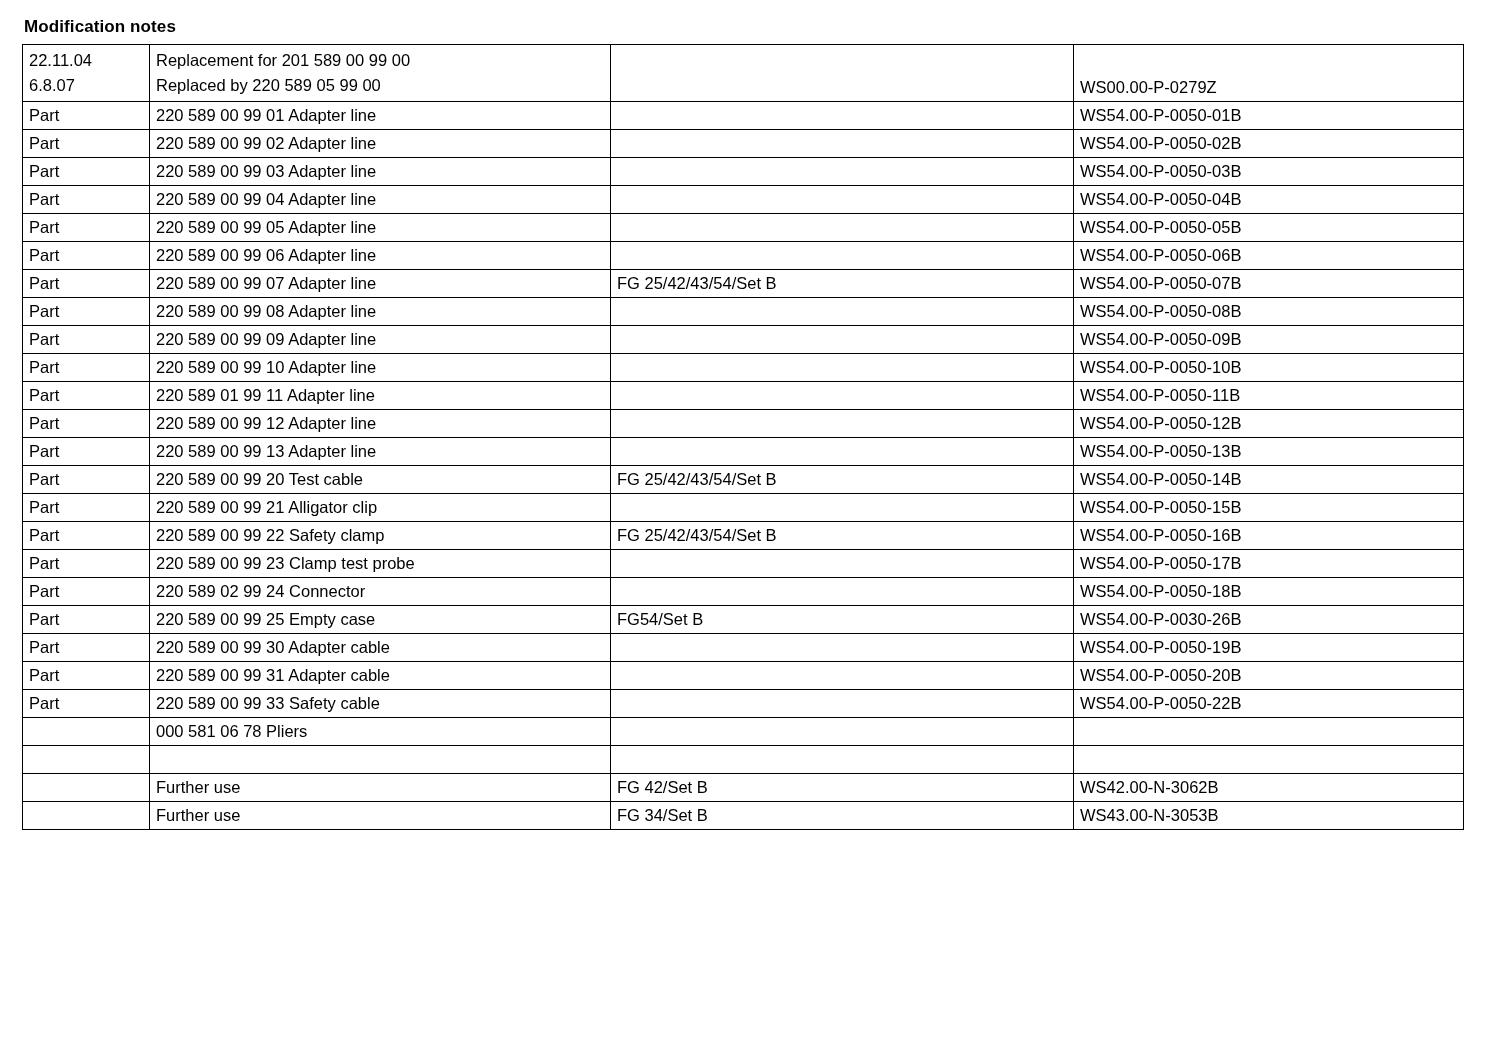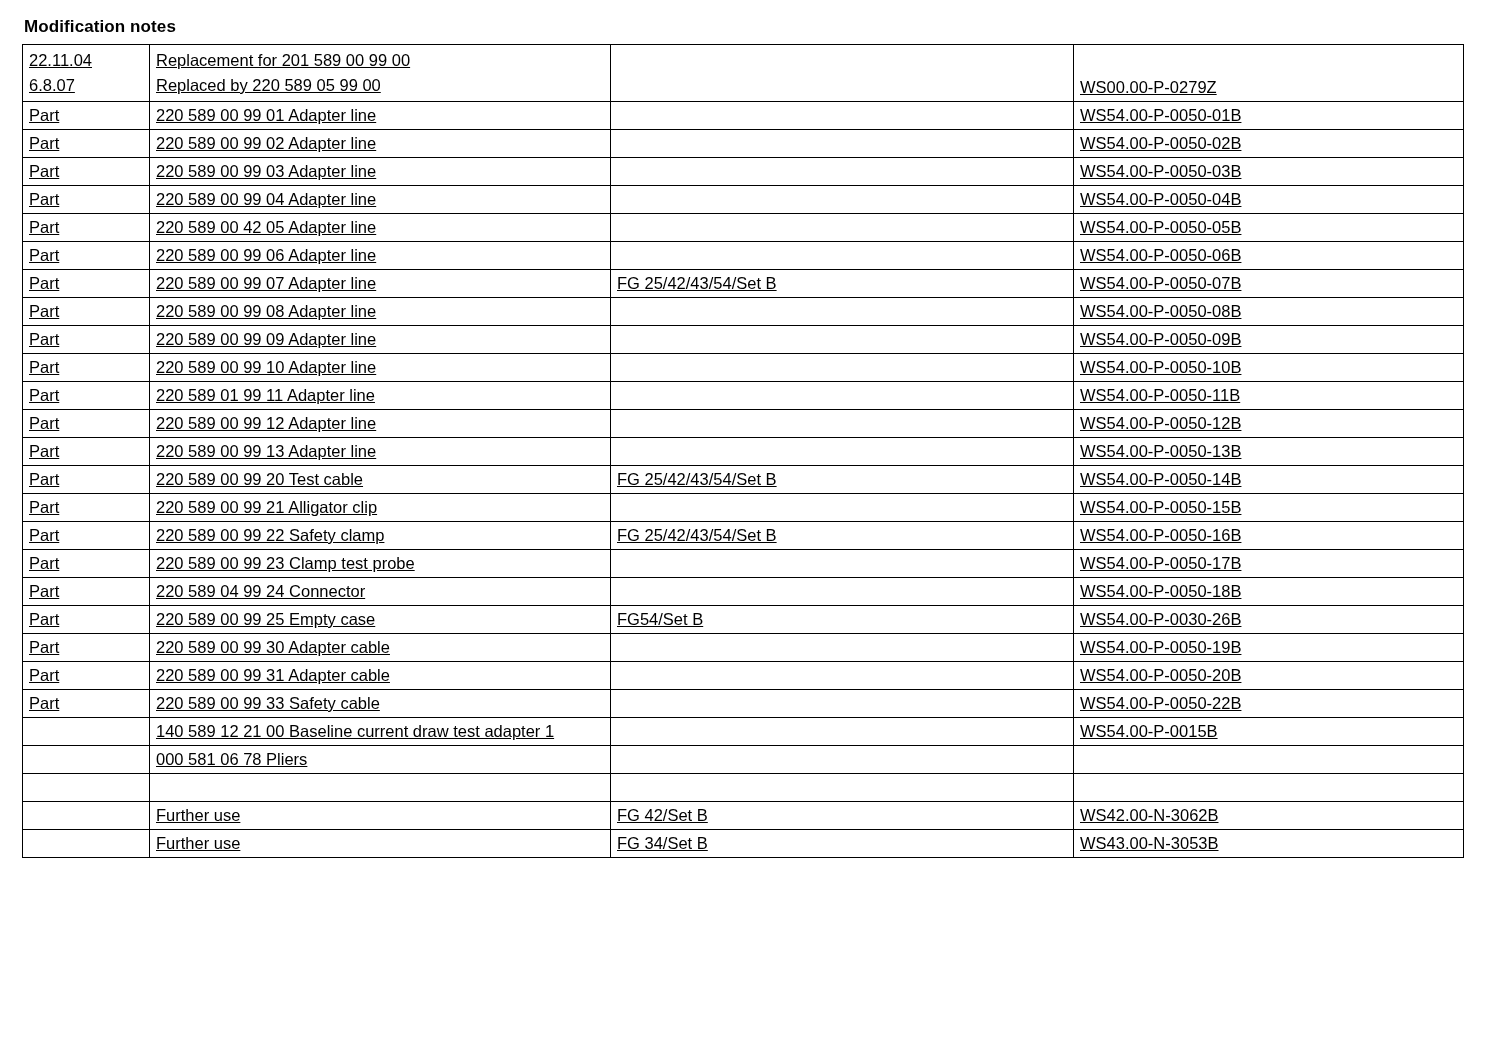--- a/index.html
+++ b/index.html
@@ -27,21 +27,20 @@
     font-weight: bold;
     line-height: 22px;
     margin: 0 0 6px 2px;
     letter-spacing: 0.1px;
   }
   table.mod-table {
     border-collapse: collapse;
     width: 1441px;
     table-layout: fixed;
     font-size: 16.5px;
-    text-decoration: underline;
   }
   table.mod-table td {
     border: 1.6px solid #000000;
     vertical-align: top;
     padding: 3px 5px 3px 6px;
     line-height: 21px;
     height: 21px;
     word-wrap: break-word;
   }
   col.c1 { width: 127px; }
@@ -114,21 +113,21 @@
           <td>WS54.00-P-0050-03B</td>
         </tr>
         <tr>
           <td>Part</td>
           <td>220 589 00 99 04 Adapter line</td>
           <td></td>
           <td>WS54.00-P-0050-04B</td>
         </tr>
         <tr>
           <td>Part</td>
-          <td>220 589 00 42 05 Adapter line</td>
+          <td>220 589 00 99 05 Adapter line</td>
           <td></td>
           <td>WS54.00-P-0050-05B</td>
         </tr>
         <tr>
           <td>Part</td>
           <td>220 589 00 99 06 Adapter line</td>
           <td></td>
           <td>WS54.00-P-0050-06B</td>
         </tr>
         <tr>
@@ -192,21 +191,21 @@
           <td>WS54.00-P-0050-16B</td>
         </tr>
         <tr>
           <td>Part</td>
           <td>220 589 00 99 23 Clamp test probe</td>
           <td></td>
           <td>WS54.00-P-0050-17B</td>
         </tr>
         <tr>
           <td>Part</td>
-          <td>220 589 04 99 24 Connector</td>
+          <td>220 589 02 99 24 Connector</td>
           <td></td>
           <td>WS54.00-P-0050-18B</td>
         </tr>
         <tr>
           <td>Part</td>
           <td>220 589 00 99 25 Empty case</td>
           <td>FG54/Set B</td>
           <td>WS54.00-P-0030-26B</td>
         </tr>
         <tr>
@@ -221,26 +220,20 @@
           <td></td>
           <td>WS54.00-P-0050-20B</td>
         </tr>
         <tr>
           <td>Part</td>
           <td>220 589 00 99 33 Safety cable</td>
           <td></td>
           <td>WS54.00-P-0050-22B</td>
         </tr>
         <tr>
-          <td class="tall"></td>
-          <td class="tall">140 589 12 21 00 Baseline current draw test adapter 1</td>
-          <td class="tall"></td>
-          <td class="tall">WS54.00-P-0015B</td>
-        </tr>
-        <tr>
           <td></td>
           <td>000 581 06 78 Pliers</td>
           <td></td>
           <td></td>
         </tr>
         <tr class="empty-row">
           <td></td>
           <td></td>
           <td></td>
           <td></td>

